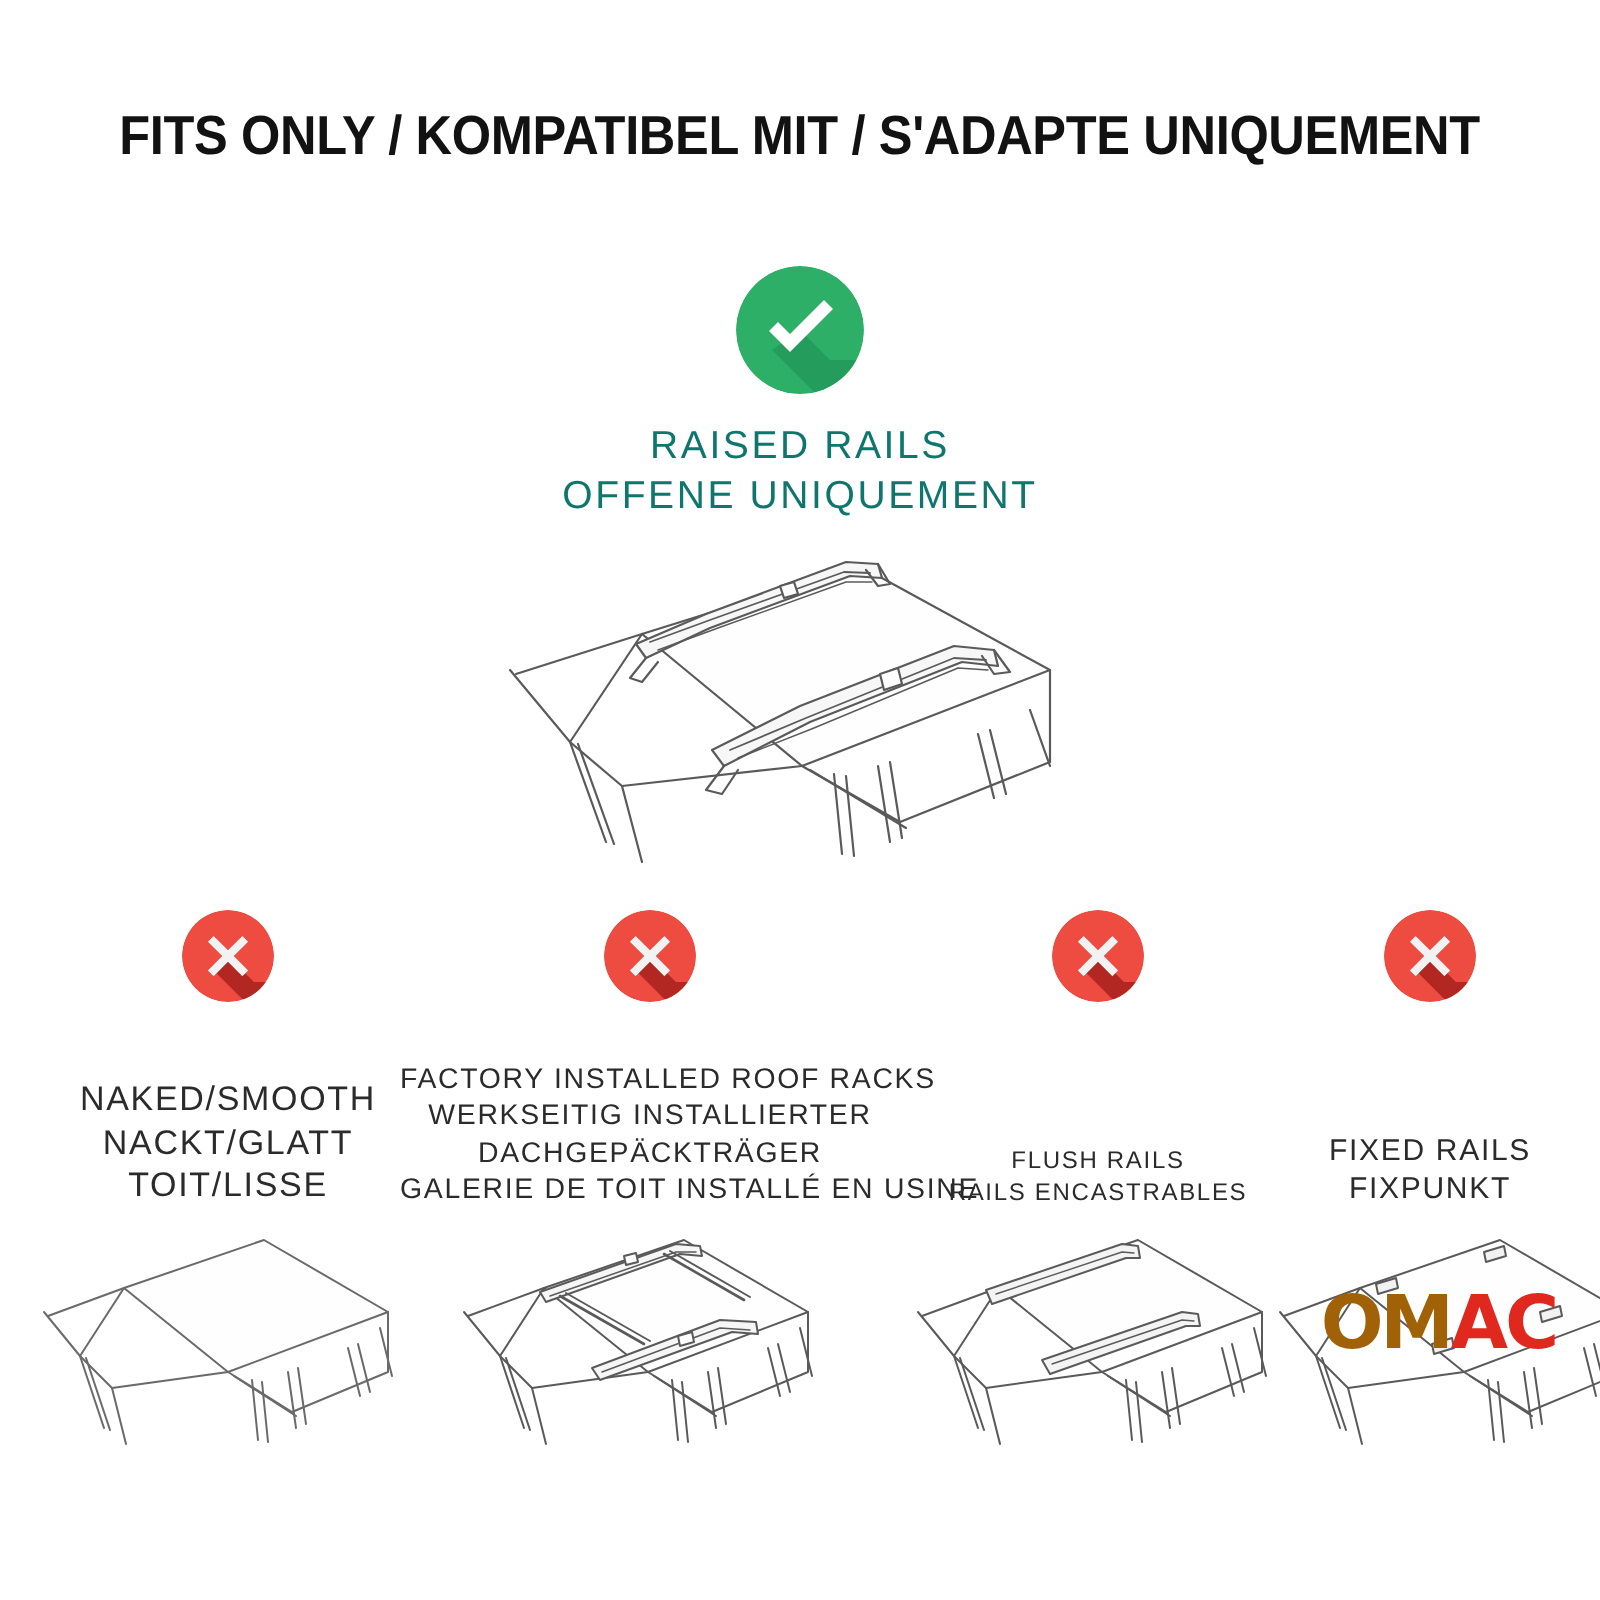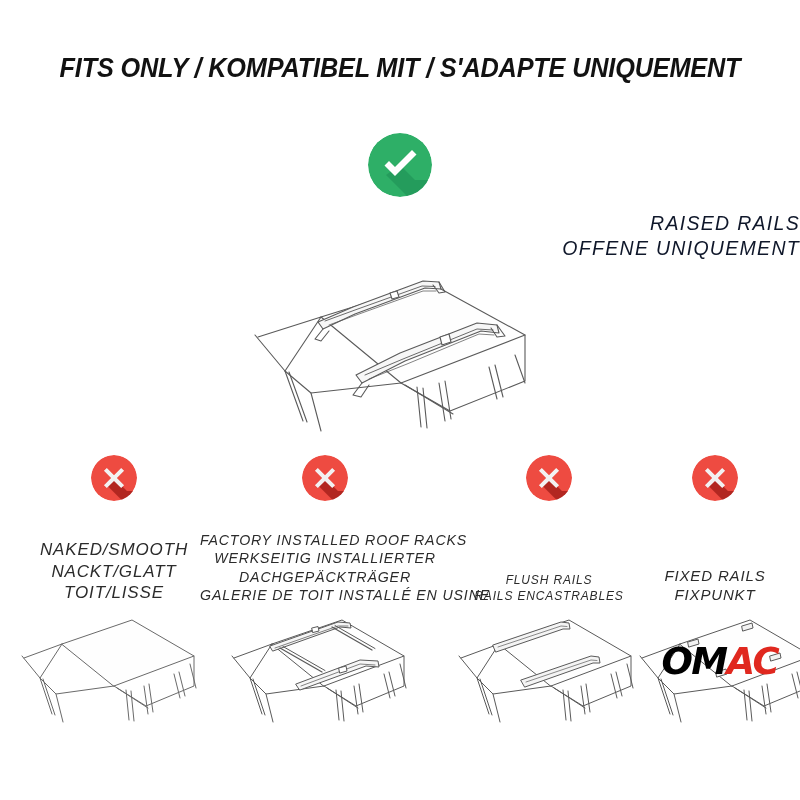--- a/index.html
+++ b/index.html
@@ -1,21 +1,21 @@
 <!DOCTYPE html>
 <html><head>
 <meta charset="utf-8">
 <style>
   html,body{margin:0;padding:0;}
   body{
     width:800px;height:800px;background:#ffffff;
     font-family:"Liberation Sans","DejaVu Sans",sans-serif;
     overflow:hidden;position:relative;
   }
-  .page{position:relative;width:800px;height:704px;font-style:italic;}
+  .page{position:relative;width:800px;height:704px;}
 
   
   .title-bar{
     position:absolute;left:0;top:52px;width:800px;
     text-align:center;
   }
   .title{
     display:inline-block;
     font-size:27.5px;
     font-weight:700;
@@ -35,23 +35,22 @@
     display:inline-block;position:relative;overflow:hidden;
     vertical-align:top;
   }
   .badge svg{position:absolute;left:0;top:0;width:64px;height:64px;}
 
   .primary-labels{
     margin-top:14px;
     line-height:1.30;
     font-size:19.5px;
     letter-spacing:1.3px;
-    color:#0f172a;
+    color:#0f766e;
     font-weight:400;
-    text-align:right;
   }
   .primary-labels div{white-space:nowrap;}
 
   
   .illus{position:absolute;}
   .illus svg{display:block;width:100%;height:100%;}
 
   .main-illus{left:225px;top:275px;width:350px;height:165px;}
 
   
@@ -86,21 +85,21 @@
   .c2 .labels{font-size:12px;}
   .c3 .labels{font-size:15.0px;}
 
   
   .logo{
     position:absolute;right:22px;bottom:24px;
     font-size:37px;font-weight:700;letter-spacing:-1.6px;
     line-height:1;
     font-family:"DejaVu Sans",sans-serif;
   }
-  .logo .dark{color:#000000;}
+  .logo .dark{color:#a16207;}
   .logo .red{color:#e0281f;}
 </style>
 </head>
 <body>
 
 <div class="page">
 
   <div class="title-bar">
     <div class="title">FITS ONLY / KOMPATIBEL MIT / S'ADAPTE UNIQUEMENT</div>
   </div>

